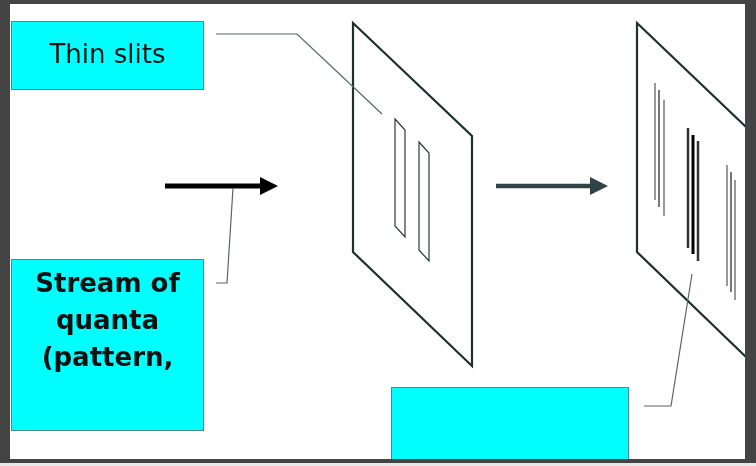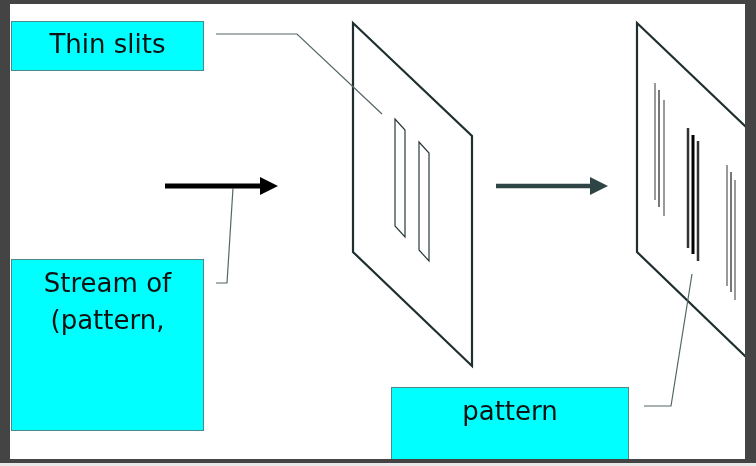--- a/index.html
+++ b/index.html
@@ -1,22 +1,22 @@
 <!DOCTYPE html>
 <html><head>
 <meta charset="utf-8">
 <style>
   html, body { margin: 0; padding: 0; }
   body { width: 756px; height: 466px; background: #e8e8e8; overflow: hidden; position: relative; font-family: "DejaVu Sans", sans-serif; }
   .frame { position: absolute; left: 0; top: 0; width: 756px; height: 463px; background: #444444; }
   .canvas { position: absolute; left: 10px; top: 4px; width: 735px; height: 455px; background: #ffffff; overflow: hidden; }
   svg.diagram { position: absolute; left: 0; top: 0; width: 735px; height: 455px; }
   .label-box { position: absolute; background: #00ffff; border: 1px solid #4a8a8a; color: #111; text-align: center; font-size: 26px; line-height: 37px; box-sizing: border-box; }
-  .box-slits { left: 1px; top: 17px; width: 193px; height: 50px; padding-top: 4px; }
-  .box-stream { left: 1px; top: 255px; width: 193px; height: 172px; padding-top: 5px; }
+  .box-slits { left: 1px; top: 17px; width: 193px; height: 69px; padding-top: 14px; }
+  .box-stream { left: 1px; top: 255px; width: 193px; height: 172px; padding-top: 5px; font-weight: bold; }
   .box-interf { left: 381px; top: 383px; width: 238px; height: 90px; padding-top: 5px; }
   .box-stream span, .box-interf span { display: block; }
 </style>
 </head>
 <body>
 
 <div class="frame"></div>
 <div class="canvas">
   <svg class="diagram" viewBox="0 0 735 455">
 
@@ -58,19 +58,19 @@
 
     <polyline points="682,270 661,402 634,402" fill="none" stroke="#556666" stroke-width="1.2"></polyline>
   </svg>
 
   <div class="label-box box-slits">
     <span>Thin slits</span>
   </div>
 
   <div class="label-box box-stream">
     <span>Stream of</span>
+    <span>quanta</span>
     <span>(pattern,</span>
   </div>
 
   <div class="label-box box-interf">
-    <span>pattern</span>
   </div>
 </div>
 
 </body></html>

